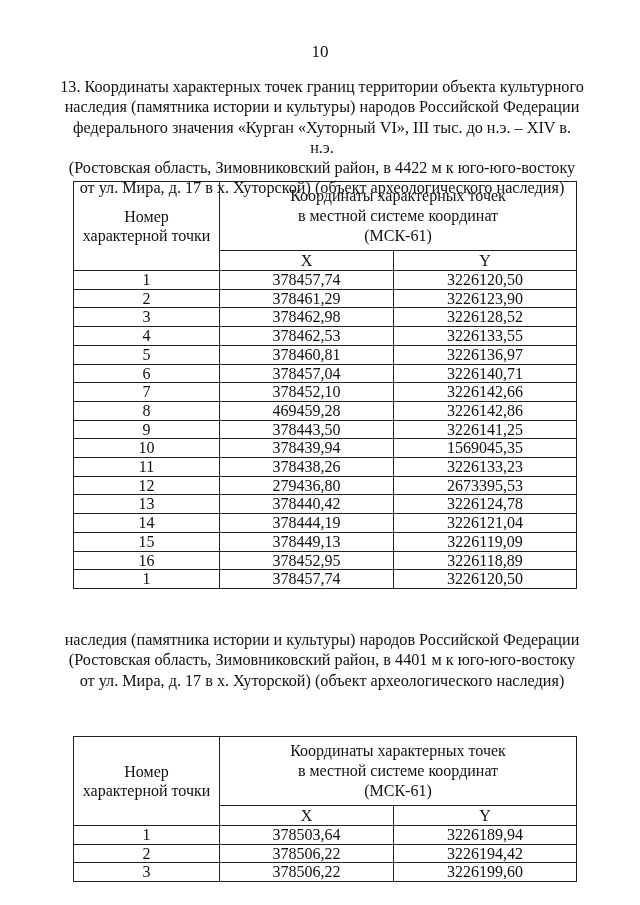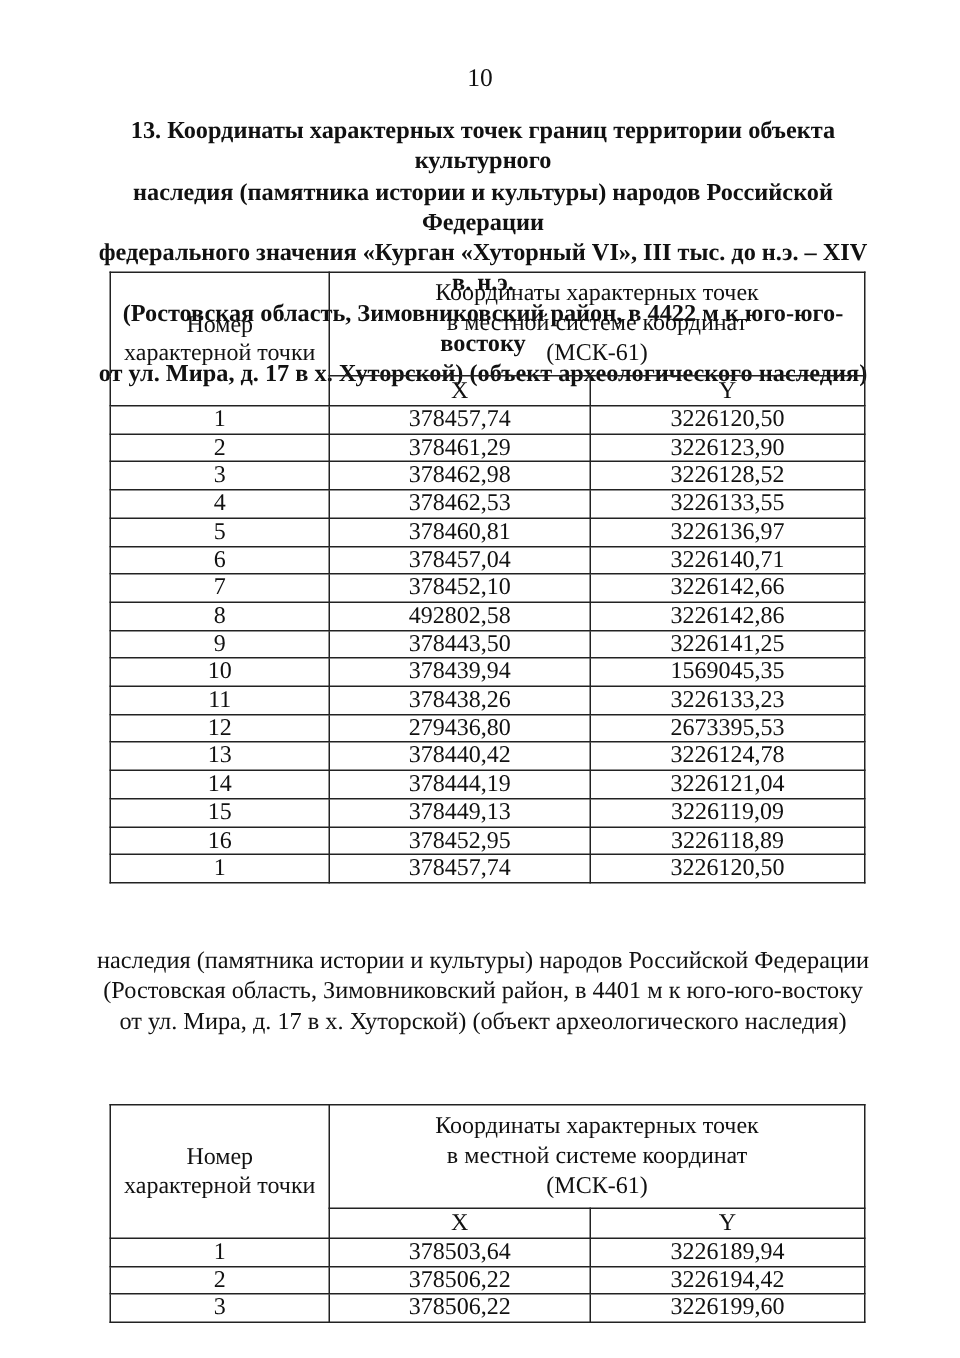--- a/index.html
+++ b/index.html
@@ -9,21 +9,21 @@
     color: #111111;
   }
   .page-number {
     position: absolute; top: 42px; left: 0; width: 640px;
     text-align: center; font-size: 17px;
   }
   .section-heading {
     position: absolute; left: 60px; width: 524px;
     text-align: center; font-size: 16.2px; line-height: 20.3px;
   }
-  #heading-13 { top: 77px; font-weight: bold; }
+  #heading-13 { top: 77px; }
   #heading-14 { top: 630px; }
   table.coords {
     position: absolute; left: 73px; width: 503px;
     border-collapse: collapse; table-layout: fixed;
     font-size: 16px;
   }
   #table-13 { top: 181px; }
   #table-14 { top: 736px; }
   table.coords td, table.coords th {
     border: 1px solid #222;
@@ -105,21 +105,21 @@
         <td>378457,04</td>
         <td>3226140,71</td>
       </tr>
       <tr class="data">
         <td>7</td>
         <td>378452,10</td>
         <td>3226142,66</td>
       </tr>
       <tr class="data">
         <td>8</td>
-        <td>492802,58</td>
+        <td>469459,28</td>
         <td>3226142,86</td>
       </tr>
       <tr class="data">
         <td>9</td>
         <td>378443,50</td>
         <td>3226141,25</td>
       </tr>
       <tr class="data">
         <td>10</td>
         <td>378439,94</td>

